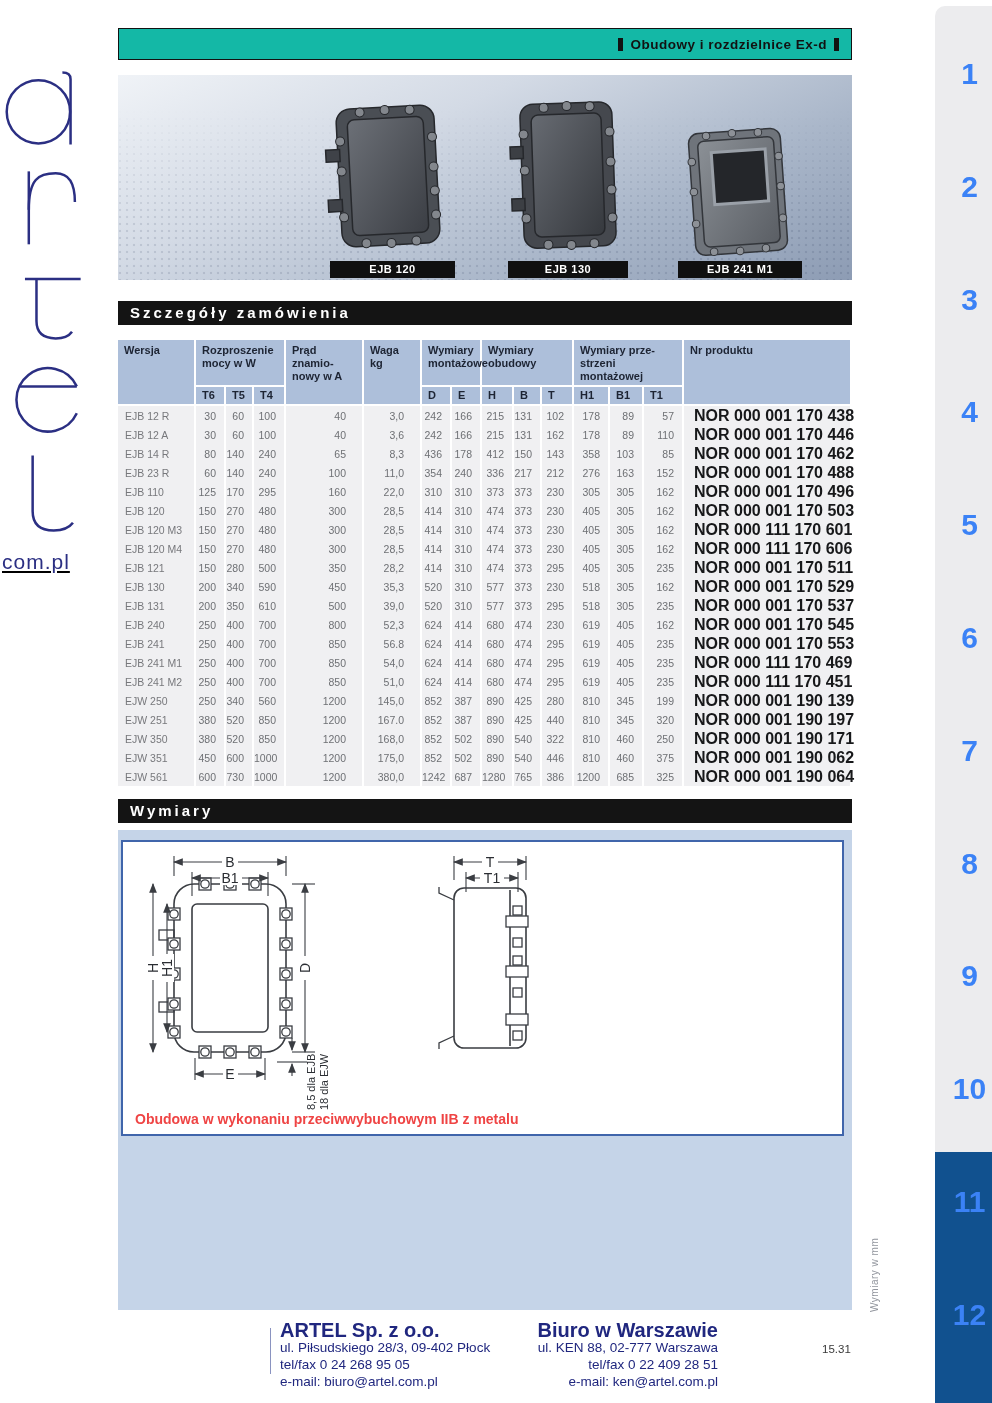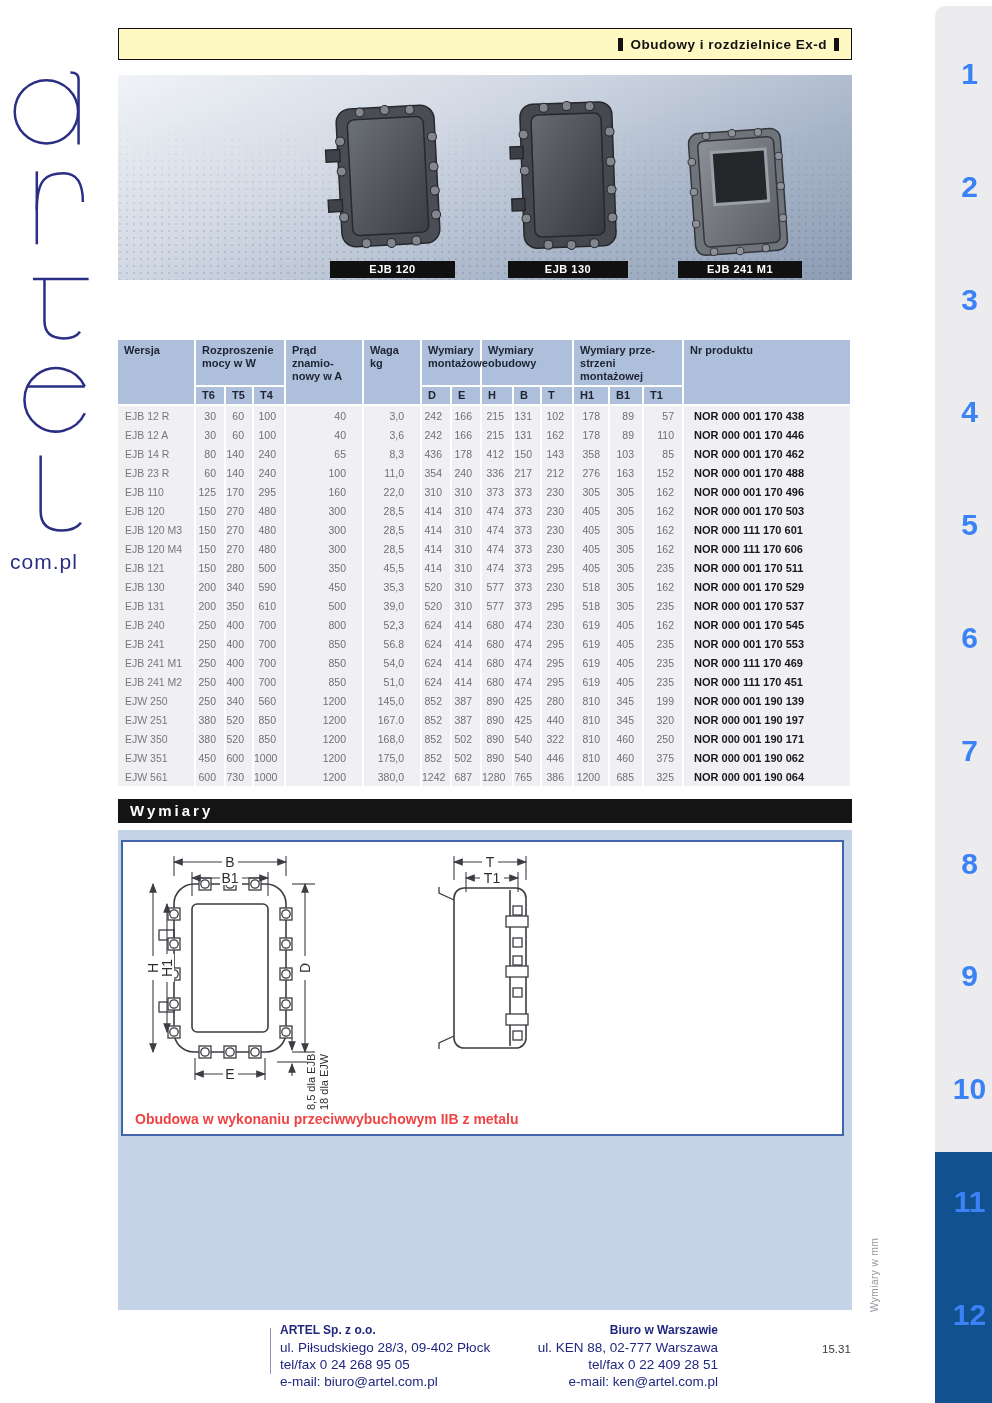--- a/index.html
+++ b/index.html
@@ -1,26 +1,26 @@
 <!DOCTYPE html>
 <html><head>
 <meta charset="utf-8">
 <style>
   * { margin:0; padding:0; box-sizing:border-box; }
   body { font-family:"Liberation Sans", sans-serif; background:#fff; }
   .page { position:relative; width:992px; height:1403px; background:#fff; overflow:hidden; }
 
   
-  .logo { position:absolute; left:8px; top:62px; width:104px; }
+  .logo { position:absolute; left:0; top:62px; width:104px;text-decoration:underline; }
   .logo svg { display:block; margin:0 0 4px 0; }
   .logo-domain { font-size:21px; color:#2b2f83; letter-spacing:1px; margin-top:12px; padding-left:2px; }
 
   
   .top-banner { position:absolute; left:118px; top:28px; width:734px; height:32px;
-    border:1.5px solid #121212; background:#fef9c3; display:flex; align-items:center;
+    border:1.5px solid #121212; background:#14b8a6; display:flex; align-items:center;
     justify-content:flex-end; padding-right:12px; gap:7px; }
   .top-banner .ttl { font-size:13.5px; font-weight:bold; color:#121212; letter-spacing:.5px; }
   .vbar { display:inline-block; width:5px; height:13px; background:#121212; }
 
   
   .product-panel { position:absolute; left:118px; top:75px; width:734px; height:205px;
     background:linear-gradient(155deg,#f0f3f7 0%,#d3dae5 35%,#a9b6c9 70%,#8d9cb4 100%); overflow:hidden; }
   .product-panel::after { content:""; position:absolute; inset:0;
     background-image:radial-gradient(circle at 2px 2px, rgba(25,40,75,.28) 1.1px, transparent 1.6px);
     background-size:7px 7px; opacity:.45;
@@ -40,39 +40,39 @@
   .order-table th { background:#adbfda; color:#1d2433; font-size:11px; font-weight:bold;
     text-align:left; vertical-align:top; padding:4px 2px 2px 6px;
     border-right:2px solid #fff; border-bottom:2px solid #fff; line-height:13px; }
   .order-table th.last { border-right:none; }
   .order-table tr.hsub th { padding-top:2px; height:16px; }
   .order-table td { height:19px; background:#f0f0f2; border-right:2px solid #fff;
     font-size:10.5px; color:#6e7074; text-align:right; padding:0 8px 0 0; white-space:nowrap; }
   .order-table td.c-wersja { text-align:left; padding:0 0 0 7px; color:#77787c; }
   .order-table td.c-prad { padding-right:16px; }
   .order-table td.c-waga { padding-right:16px; }
-  .order-table td.c-nr { text-align:left; padding:0 0 0 10px; font-weight:bold; color:#17181a; font-size:11px; border-right:none; }
+  .order-table td.c-nr { text-align:left; padding:0 0 0 10px; font-weight:bold; color:#17181a; font-size:16px; border-right:none; }
 
   
   .blue-panel { position:absolute; left:118px; top:830px; width:734px; height:480px; background:#c5d4e8; }
   .draw-box { position:absolute; left:3px; top:10px; width:723px; height:296px;
     background:#fff; border:2px solid #4065ab; }
   .draw-caption { position:absolute; left:12px; bottom:7px; font-size:14px; font-weight:bold; color:#ef4444; }
   .unit-note { position:absolute; left:869px; top:1228px; height:84px;
     writing-mode:vertical-rl; transform:rotate(180deg); font-size:10px; color:#90949c; letter-spacing:.5px; }
 
   
   .cooper { position:absolute; left:118px; top:1338px; width:150px; }
   .cooper-main { font-size:20px; font-weight:900; color:#0d0d0d; letter-spacing:0; position:relative; }
   .cooper-flag { position:absolute; left:55px; top:-9px; width:38px; height:9px; background:#0d0d0d;
     transform:skewX(-30deg); }
   .cooper-sub { font-size:14.5px; color:#1a1a1a; }
   .footer-divider { position:absolute; left:270px; top:1328px; width:1px; height:46px; background:#8a93c0; }
   .addr { position:absolute; top:1322px; color:#20277f; font-size:13.5px; line-height:17px; }
-  .addr .name { font-weight:bold; font-size:12px; }
+  .addr .name { font-weight:bold; font-size:20px; }
   .addr-left { left:280px; width:240px; }
   .addr-right { left:466px; width:252px; text-align:right; }
   .page-num { position:absolute; left:822px; top:1343px; font-size:11.5px; color:#3a3a3a; }
 
   
   .tab-strip { position:absolute; left:935px; top:0; width:57px; height:1403px; }
   .tab-strip .gray { position:absolute; left:0; top:6px; width:57px; height:1146px; background:#ececee; border-top-left-radius:10px; }
   .tab-strip .blue { position:absolute; left:0; top:1152px; width:57px; height:251px; background:#11518f; }
   .tab-num { position:absolute; left:4px; width:61px; text-align:center; font-size:30px; font-weight:bold; color:#3b82f6; z-index:2; }
 
@@ -206,20 +206,21 @@
             <circle cx="101" cy="66" r="3.8"></circle>
             <circle cx="101" cy="98" r="3.8"></circle>
         </g>
       </g>
     </svg>
     <div class="prod-label" style="left:212px;width:125px">EJB 120</div>
     <div class="prod-label" style="left:390px;width:120px">EJB 130</div>
     <div class="prod-label" style="left:560px;width:124px">EJB 241 M1</div>
   </div>
 
+  <div class="black-bar" style="top:301px">Szczegóły zamówienia</div>
 
   <table class="order-table">
     <colgroup>
       <col style="width:78px">
         <col style="width:30px">
         <col style="width:28px">
         <col style="width:32px">
       <col style="width:78px">
         <col style="width:58px">
         <col style="width:30px">
@@ -411,21 +412,21 @@
           <td>305</td>
           <td>162</td>
           <td class="c-nr">NOR 000 111 170 606</td>
         </tr>
         <tr>
           <td class="c-wersja">EJB 121</td>
           <td>150</td>
           <td>280</td>
           <td>500</td>
           <td class="c-prad">350</td>
-          <td class="c-waga">45,5</td>
+          <td class="c-waga">28,2</td>
           <td>414</td>
           <td>310</td>
           <td>474</td>
           <td>373</td>
           <td>295</td>
           <td>405</td>
           <td>305</td>
           <td>235</td>
           <td class="c-nr">NOR 000 001 170 511</td>
         </tr>

